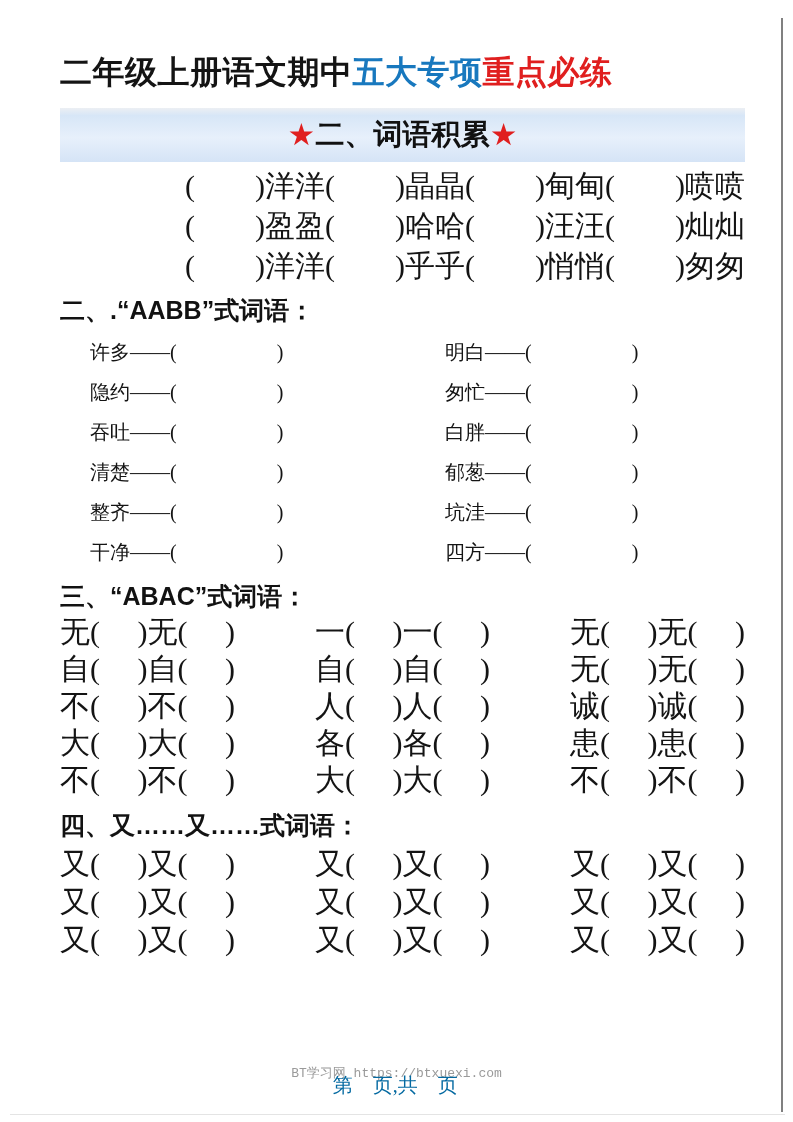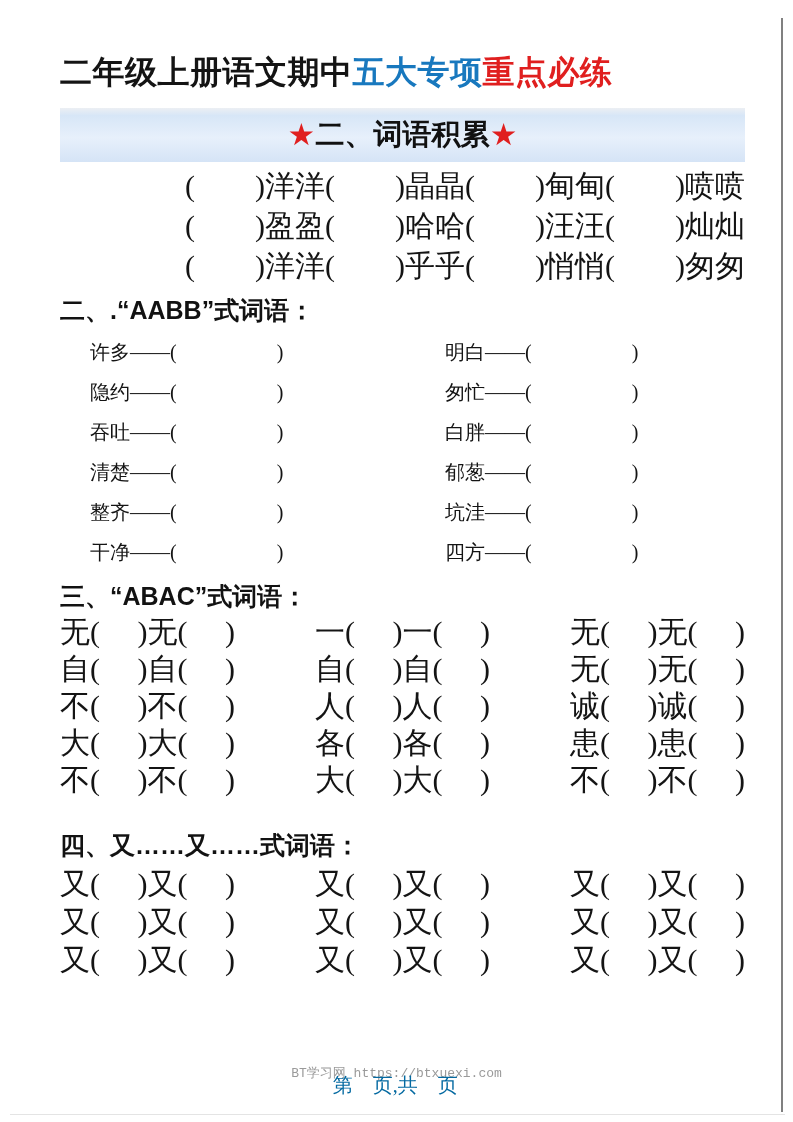--- a/index.html
+++ b/index.html
@@ -48,21 +48,21 @@
     margin: 0;
     font-family: "Liberation Sans", sans-serif;
     font-weight: bold;
     font-size: 25px;
     line-height: 32px;
     color: #121212;
   }
   .h-abb   { margin-top: 10px; }
   .h-aabb  { margin-top: 8px; }
   .h-abac  { margin-top: 8px; }
-  .h-you   { margin-top: 28px; }
+  .h-you   { margin-top: 8px; }
 
   
   .abb-rows { margin-top: 4px; }
   .abb-row {
     display: flex;
     justify-content: flex-end;
     align-items: center;
     height: 40px;
     font-size: 30px;
     white-space: pre;

